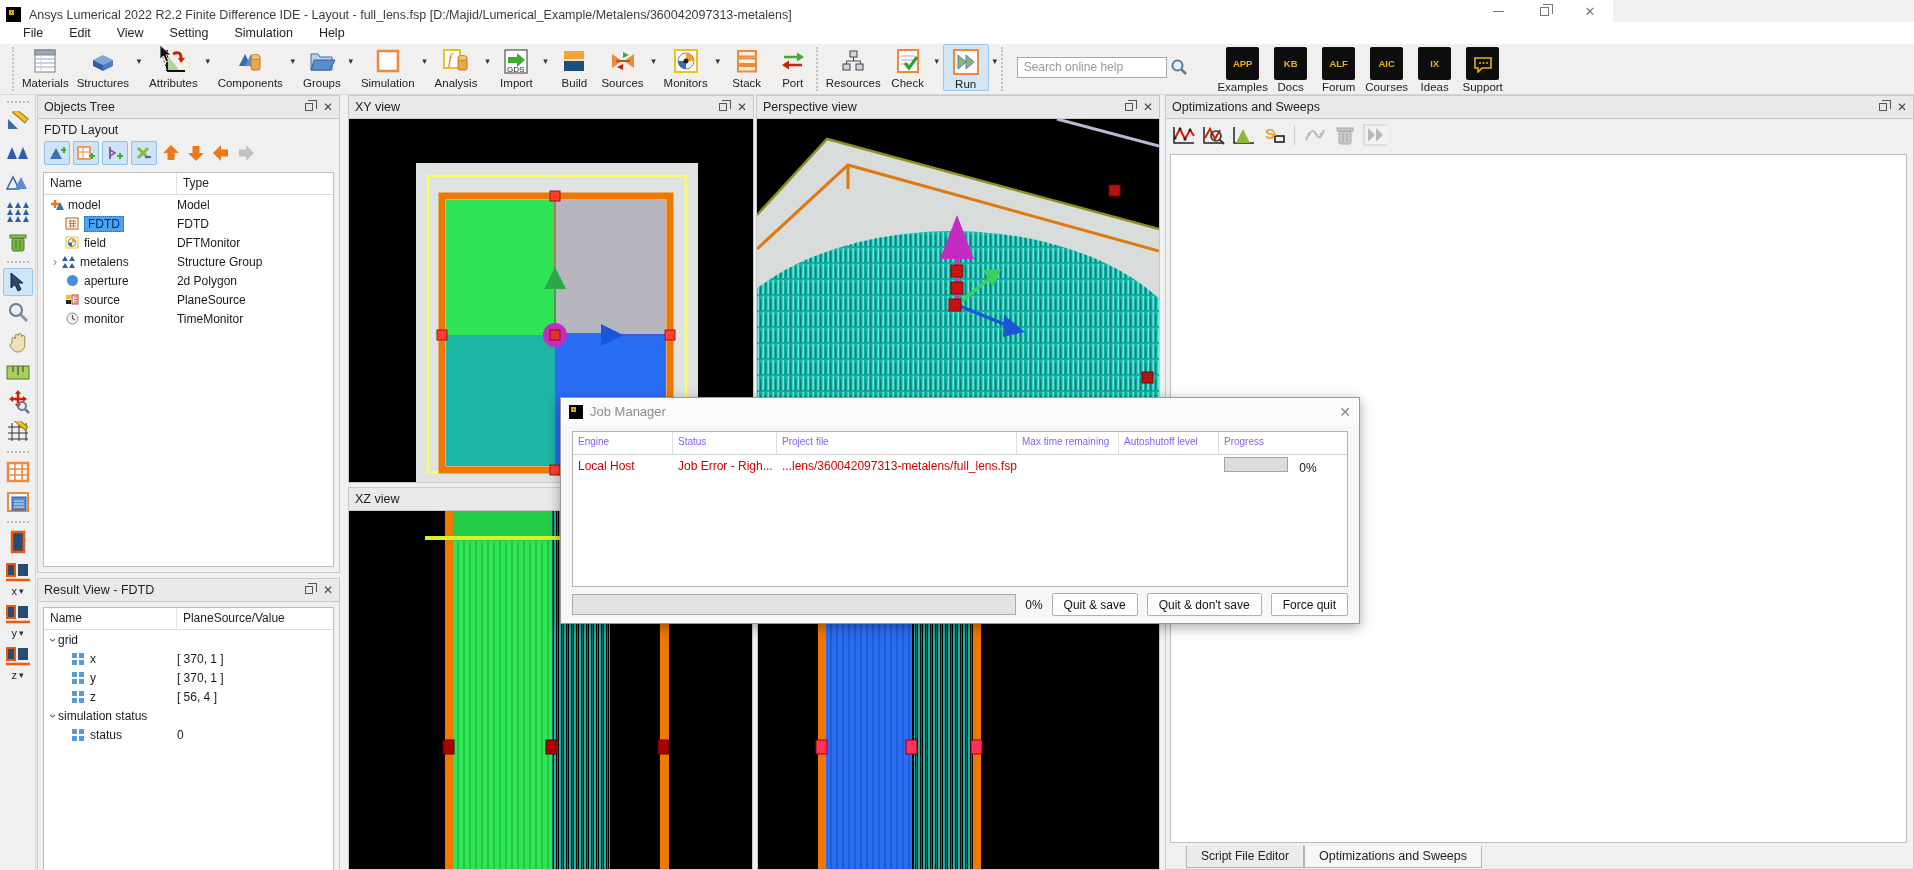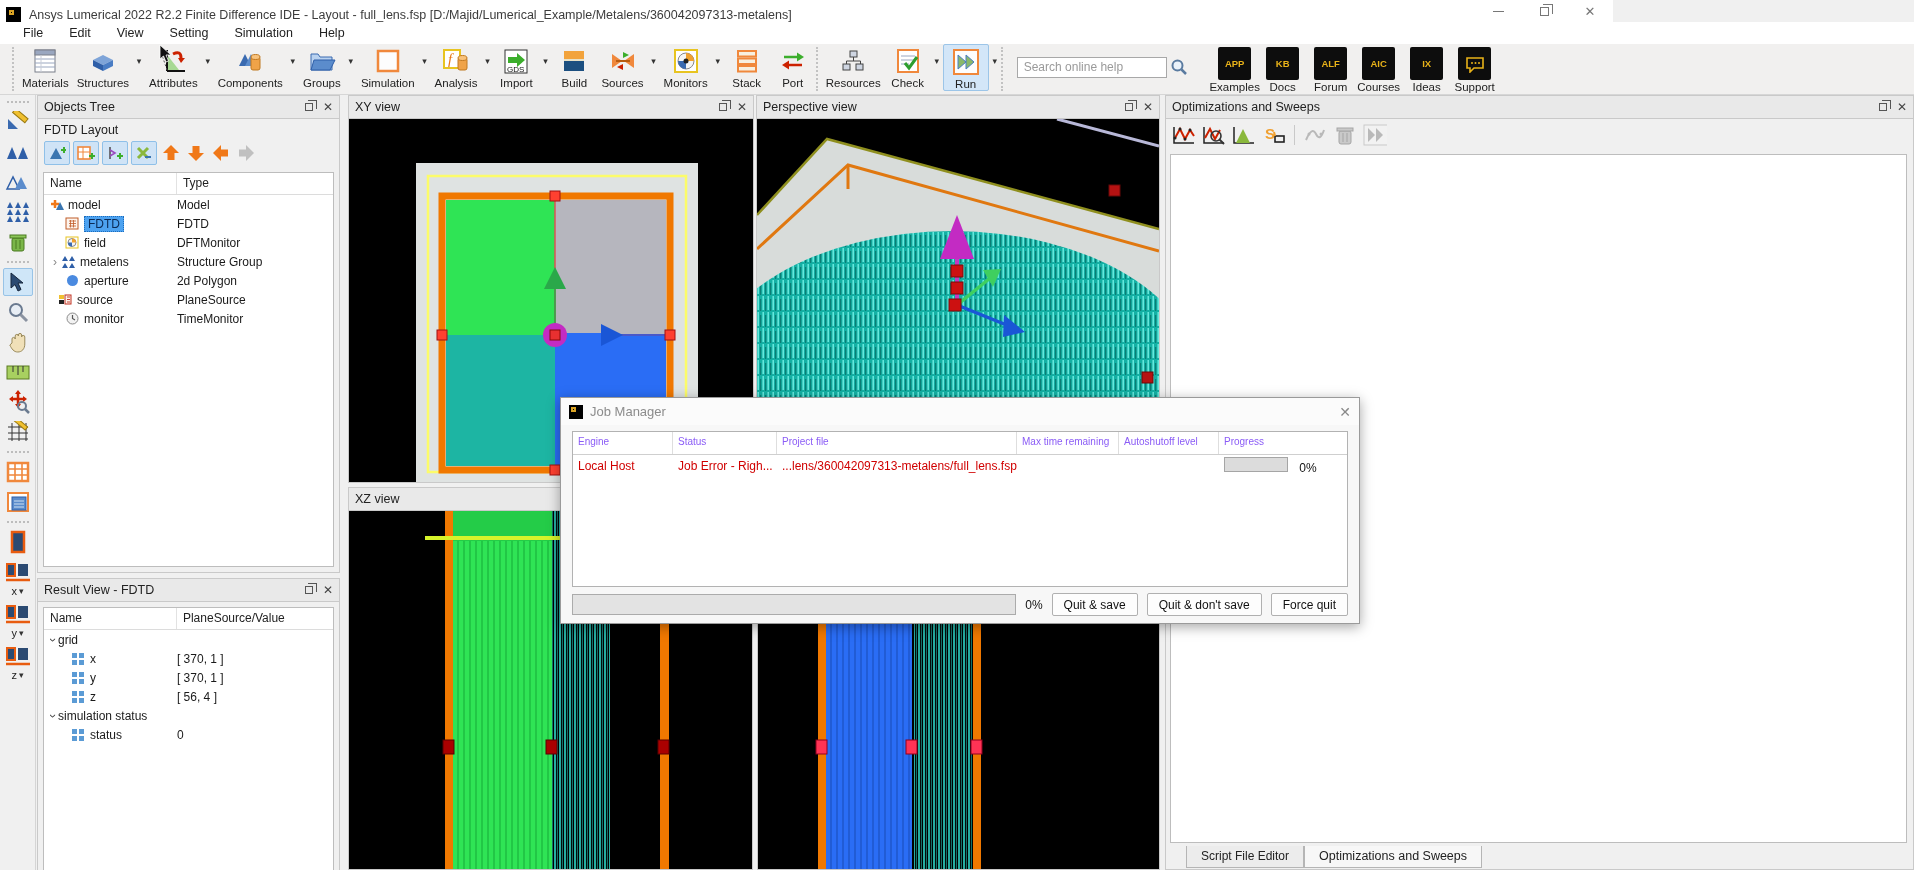--- a/index.html
+++ b/index.html
@@ -28,21 +28,21 @@
   .tb-grip{width:6px;height:44px;margin-top:3px;border-left:2px dotted #c2c2c2}
   .tb-item{display:flex;flex-direction:column;align-items:center;padding:2px 4px 0 4px;min-width:46px}
   .tb-item.active{background:#d3e6f8;border:1px solid #9cc5e8;border-radius:2px}
   .tb-icon{height:30px;display:flex;align-items:center;justify-content:center}
   .tb-label{font-size:11.5px;color:#222;margin-top:1px;white-space:nowrap}
   .tb-caret{width:12px;margin-top:12px;color:#333;font-size:9px;text-align:center}
   .tb-search{display:flex;align-items:center;margin:12px 4px 0 10px}
   .tb-search input{width:150px;height:21px;border:1px solid #a8a8a8;padding:0 6px;font-size:12px;font-family:"Liberation Sans",sans-serif;color:#333;background:#fff}
   .tb-search input::placeholder{color:#9a9a9a}
   .search-btn{width:24px;height:22px;display:flex;align-items:center;justify-content:center}
-  .tb-apps{display:flex;margin-left:16px}
+  .tb-apps{display:flex;margin-left:24px}
   .app-item{display:flex;flex-direction:column;align-items:center;width:48px;padding-top:3px}
   .app-badge{width:33px;height:33px;background:#0d0d0d;color:#e8b219;font-weight:bold;font-size:9.5px;display:flex;align-items:center;justify-content:center;border-radius:2px}
   .app-label{font-size:11.5px;margin-top:1px;color:#222}
 
   
   .leftbar{position:absolute;left:0;top:95px;width:36px;height:775px;background:#f0f0f0;border-right:1px solid #d5d5d5;display:flex;flex-direction:column;align-items:center;padding-top:2px}
   .lb-sep{width:22px;border-top:2px dotted #bdbdbd;margin:4px 0}
   .lb-btn{width:30px;height:28px;display:flex;align-items:center;justify-content:center;margin:1px 0;border:1px solid transparent;border-radius:2px}
   .lb-btn.active{background:#cfe6f8;border-color:#98c3e6}
   .lb-axis{font-size:11px;color:#222;display:flex;align-items:center;gap:2px;margin:-2px 0 2px 0}
@@ -655,21 +655,21 @@
           <span class="tree-ico">
               <svg width="13" height="13">
                 <circle cx="6.5" cy="6.5" r="5.5" fill="#4a8ae0"></circle>
               </svg>
             </span>
           <span>aperture</span>
         </span>
         <span class="t-cell c-type">2d Polygon</span>
       </div>
       <div class="t-row">
-        <span class="t-cell c-name" style="padding-left:13px">
+        <span class="t-cell c-name" style="padding-left:20px">
           <span class="tree-ico">
               <svg width="14" height="13">
                 <rect x="1" y="2" width="5" height="4" fill="#f0c030"></rect>
                 <rect x="1" y="7" width="5" height="4" fill="#222"></rect>
                 <rect x="7" y="2" width="6" height="9" fill="#fdf0ea" stroke="#c03020"></rect>
                 <path d="M9 4 h3 M9 6.5 h3 M9 9 h3" stroke="#c03020" stroke-width="0.9"></path>
               </svg>
             </span>
           <span>source</span>
         </span>

